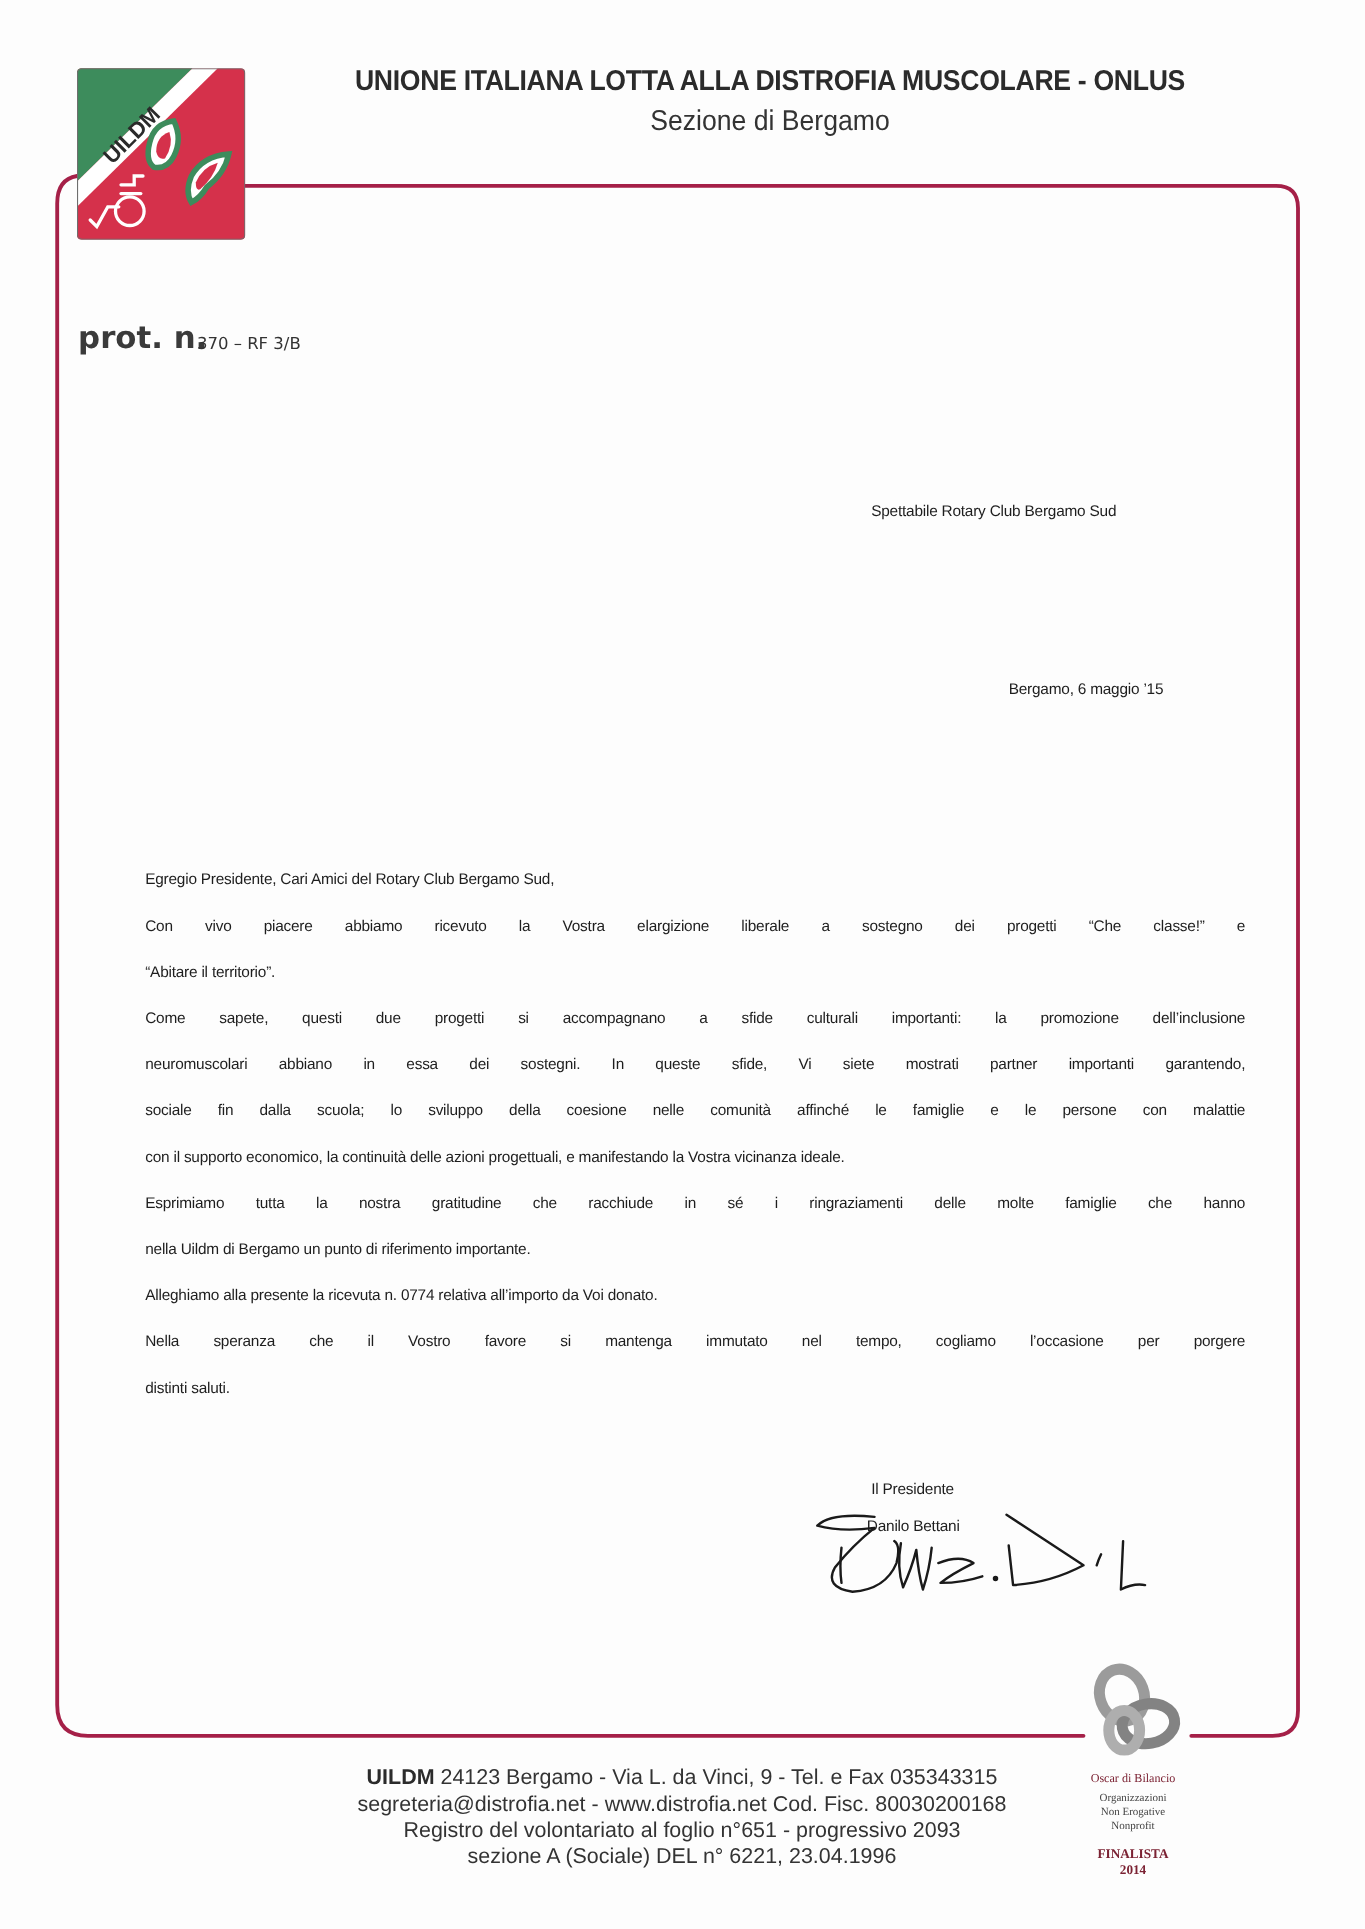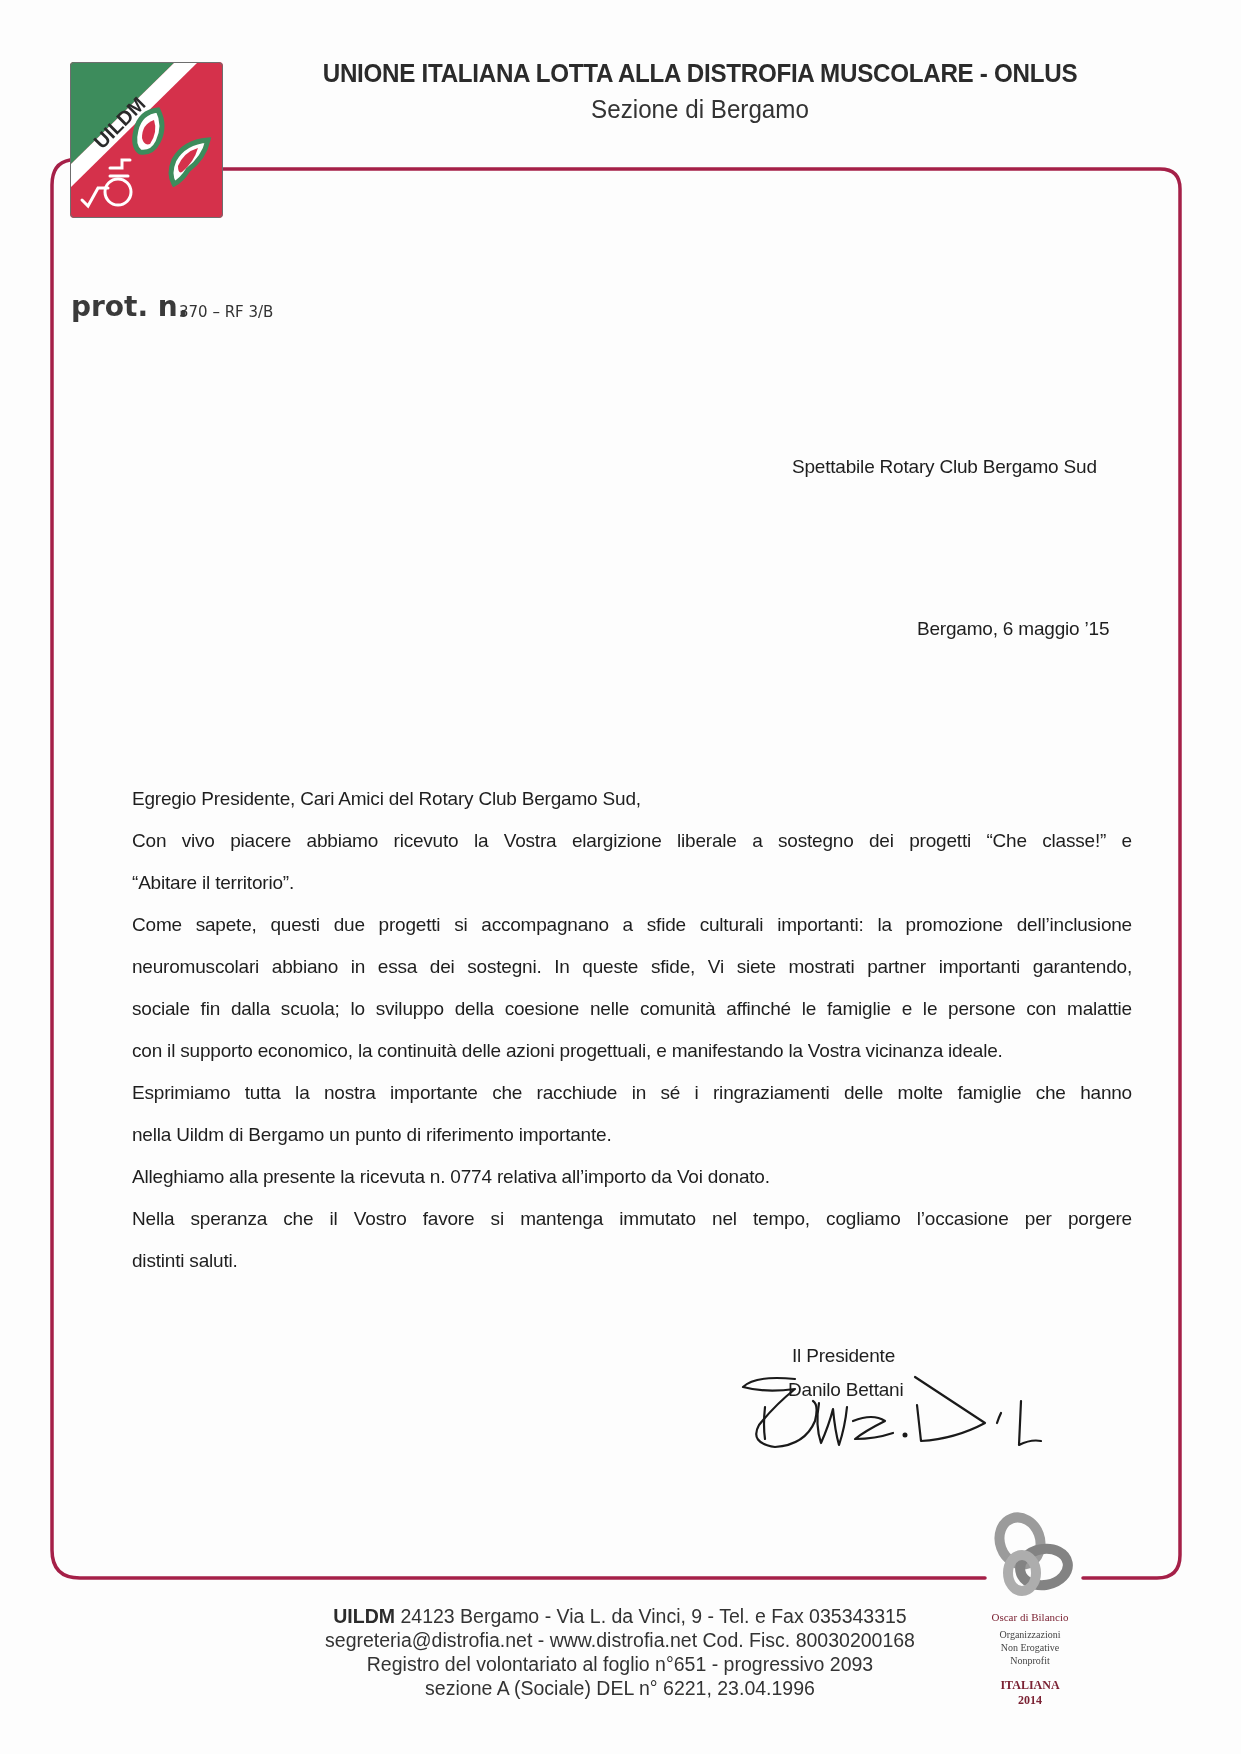--- a/index.html
+++ b/index.html
@@ -30,21 +30,21 @@
   
   #frame { left:0; top:0; width:1241px; height:1754px; pointer-events:none; }
 
   
   .prot-label { left:71px; top:290px; font-size:28px; color:#3a3a3a; font-family:"DejaVu Sans", sans-serif; font-weight:700; }
   .prot-value { left:179px; top:303px; font-size:15px; color:#333; font-family:"DejaVu Sans", sans-serif; }
 
   
   .letter {
     font-family:"Liberation Sans", sans-serif;
-    font-size:19px; color:#1e1e1e; letter-spacing:-0.2px;
+    font-size:14px; color:#1e1e1e; letter-spacing:-0.2px;
   }
   .addressee { left:792px; top:456px; }
   .date-line { left:917px; top:618px; }
 
   .body-text {
     left:132px; top:778px; width:1000px;
     line-height:42px;
   }
   .body-text p { margin:0; }
   .justify-full { text-align:justify; text-align-last:justify; }
@@ -133,21 +133,21 @@
   </div>
 
   <div>
     <p class="justify-full">Come sapete, questi due progetti si accompagnano a sfide culturali importanti: la promozione dell’inclusione</p>
     <p class="justify-full">neuromuscolari abbiano in essa dei sostegni. In queste sfide, Vi siete mostrati partner importanti garantendo,</p>
     <p class="justify-full">sociale fin dalla scuola; lo sviluppo della coesione nelle comunità affinché le famiglie e le persone con malattie</p>
     <p>con il supporto economico, la continuità delle azioni progettuali, e manifestando la Vostra vicinanza ideale.</p>
   </div>
 
   <div>
-    <p class="justify-full">Esprimiamo tutta la nostra importante che racchiude in sé i ringraziamenti delle molte famiglie che hanno</p>
+    <p class="justify-full">Esprimiamo tutta la nostra gratitudine che racchiude in sé i ringraziamenti delle molte famiglie che hanno</p>
     <p>nella Uildm di Bergamo un punto di riferimento importante.</p>
   </div>
 
   <div>
     <p>Alleghiamo alla presente la ricevuta n. 0774 relativa all’importo da Voi donato.</p>
   </div>
 
   <div>
     <p class="justify-full">Nella speranza che il Vostro favore si mantenga immutato nel tempo, cogliamo l’occasione per porgere</p>
     <p>distinti saluti.</p>
@@ -176,20 +176,20 @@
     <ellipse cx="40" cy="68" rx="14" ry="18" stroke="#a0a0a0"></ellipse>
   </g>
 </svg>
 <div class="abs oscar-text oscar-1">Oscar di Bilancio</div>
 <div class="abs oscar-text oscar-2">
   <div>Organizzazioni</div>
   <div>Non Erogative</div>
   <div>Nonprofit</div>
 </div>
 <div class="abs oscar-text oscar-3">
-  <div>ITALIANA</div>
+  <div>FINALISTA</div>
   <div>2014</div>
 </div>
 
 <div class="abs footer f1"><b>UILDM</b><span> 24123 Bergamo - Via L. da Vinci, 9 - Tel. e Fax 035343315</span></div>
 <div class="abs footer f2">segreteria@distrofia.net - www.distrofia.net Cod. Fisc. 80030200168</div>
 <div class="abs footer f3">Registro del volontariato al foglio n°651 - progressivo 2093</div>
 <div class="abs footer f4">sezione A (Sociale) DEL n° 6221, 23.04.1996</div>
 
 </body></html>

